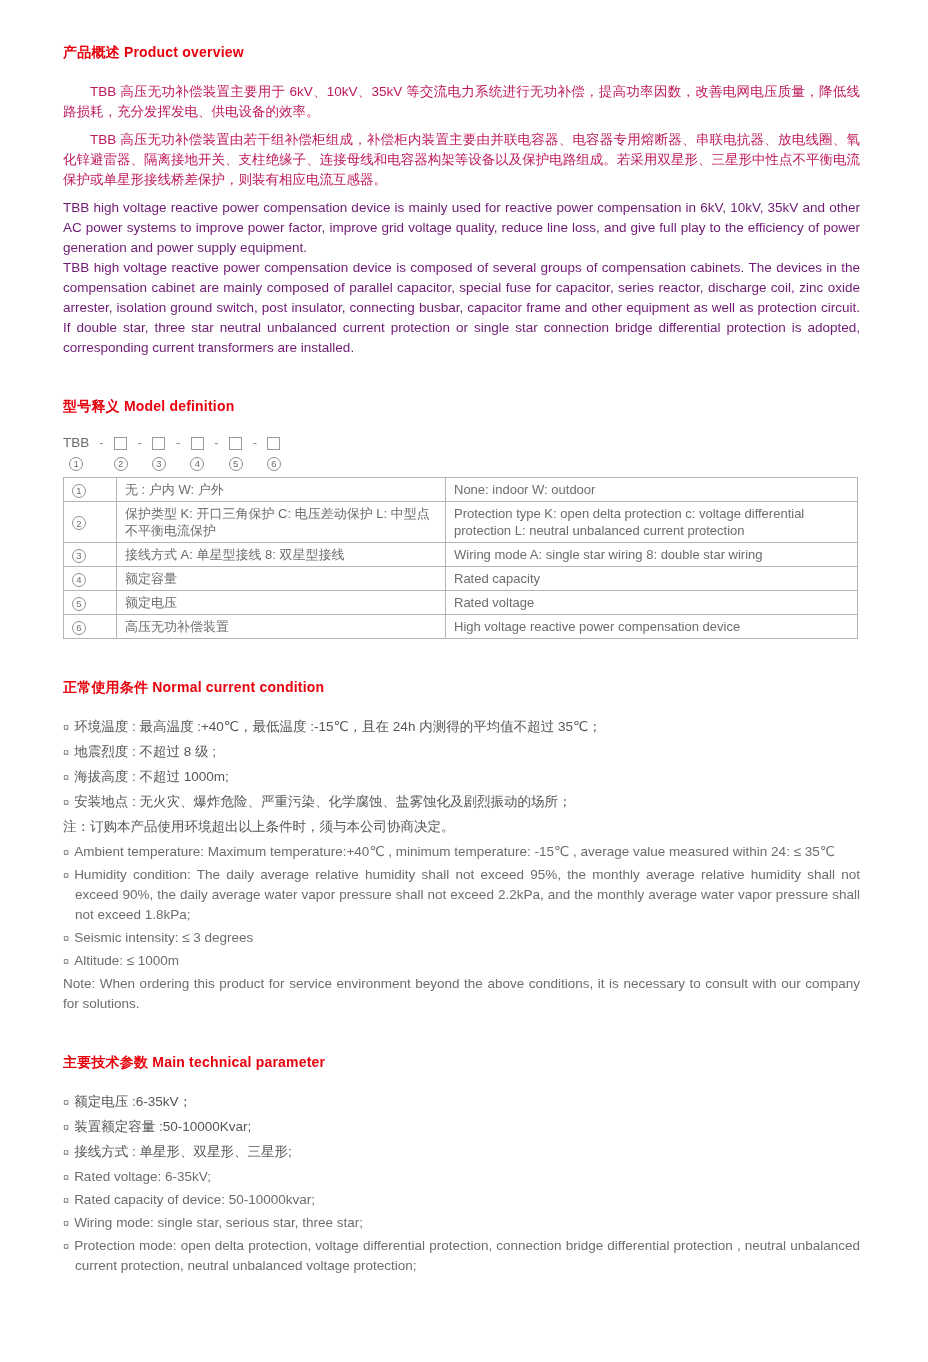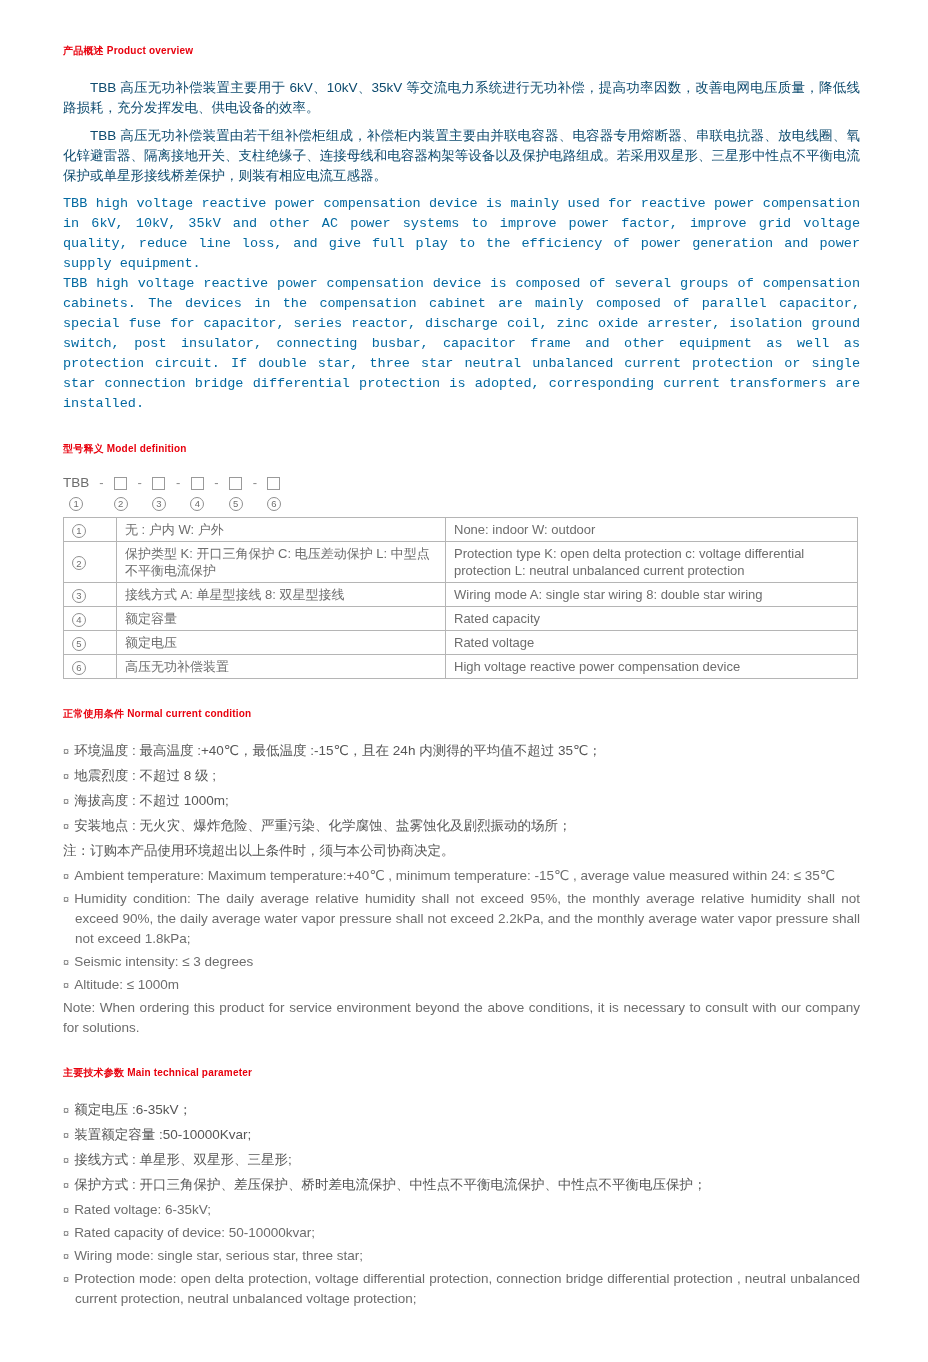--- a/index.html
+++ b/index.html
@@ -6,38 +6,38 @@
   body{
     width:928px;height:1362px;overflow:hidden;
     font-family:"Liberation Sans","DejaVu Sans",sans-serif;
     color:#5f5f5f;
     -webkit-font-smoothing:antialiased;
   }
   .page{width:797px;margin-left:63px;padding-top:44px;}
 
   .section-title{
     color:#e8000d;
-    font-size:10px;
+    font-size:14px;
     font-weight:bold;
     margin:0 0 20px 0;
     letter-spacing:.2px;
   }
   .sec{margin:0;}
-  .sec + .sec{margin-top:28px;}
+  .sec + .sec{margin-top:40px;}
   .sec-service{margin-top:48px;}
   .sec-params{margin-top:52px;}
 
   p.body-p{
     font-size:13.5px;
     line-height:20px;
     text-align:justify;
     margin:0;
   }
-  p.cn{color:#0c4a6e;margin-bottom:8px;text-indent:2em;}
-  p.en{color:#0369a1;margin-bottom:0;font-family:Liberation Mono, monospace;}
+  p.cn{color:#be185d;margin-bottom:8px;text-indent:2em;}
+  p.en{color:#701a75;margin-bottom:0;}
 
   
   .model-row{display:flex;align-items:flex-start;margin:14px 0 6px 0;color:#6d6d6d;}
   .m-col{display:flex;flex-direction:column;align-items:center;row-gap:7px;}
   .m-label{font-size:13.5px;line-height:14px;color:#6d6d6d;}
   .m-box{width:11px;height:11px;border:1px solid #9a9a9a;display:block;margin-top:1px;}
   .m-dash{font-size:13px;line-height:14px;margin:0 10px;color:#8a8a8a;}
   .circle-num{
     display:inline-flex;width:14px;height:14px;
     border:1px solid #8f8f8f;border-radius:50%;
@@ -178,21 +178,20 @@
       <div class="li en note-line"><span>Note: When ordering this product for service environment beyond the above conditions, it is necessary to consult with our company for solutions.</span></div>
     </div>
   </div>
 
   <div class="sec sec-params">
     <h2 class="section-title">主要技术参数 Main technical parameter</h2>
     <div class="blist">
       <div class="li cn"><span class="bullet">¤</span><span>额定电压 :6-35kV；</span></div>
       <div class="li cn"><span class="bullet">¤</span><span>装置额定容量 :50-10000Kvar;</span></div>
       <div class="li cn"><span class="bullet">¤</span><span>接线方式 : 单星形、双星形、三星形;</span></div>
-      <div class="li cn"><span class="bullet">¤</span><span>保护方式 : 开口三角保护、差压保护、桥时差电流保护、中性点不平衡电流保护、中性点不平衡电压保护；</span></div>
       <div class="li en"><span class="bullet">¤</span><span>Rated voltage: 6-35kV;</span></div>
       <div class="li en"><span class="bullet">¤</span><span>Rated capacity of device: 50-10000kvar;</span></div>
       <div class="li en"><span class="bullet">¤</span><span>Wiring mode: single star, serious star, three star;</span></div>
       <div class="li en hang"><span class="bullet">¤</span><span>Protection mode: open delta protection, voltage differential protection, connection bridge differential protection , neutral unbalanced current protection, neutral unbalanced voltage protection;</span></div>
     </div>
   </div>
 
 </div>
 
 </body></html>

